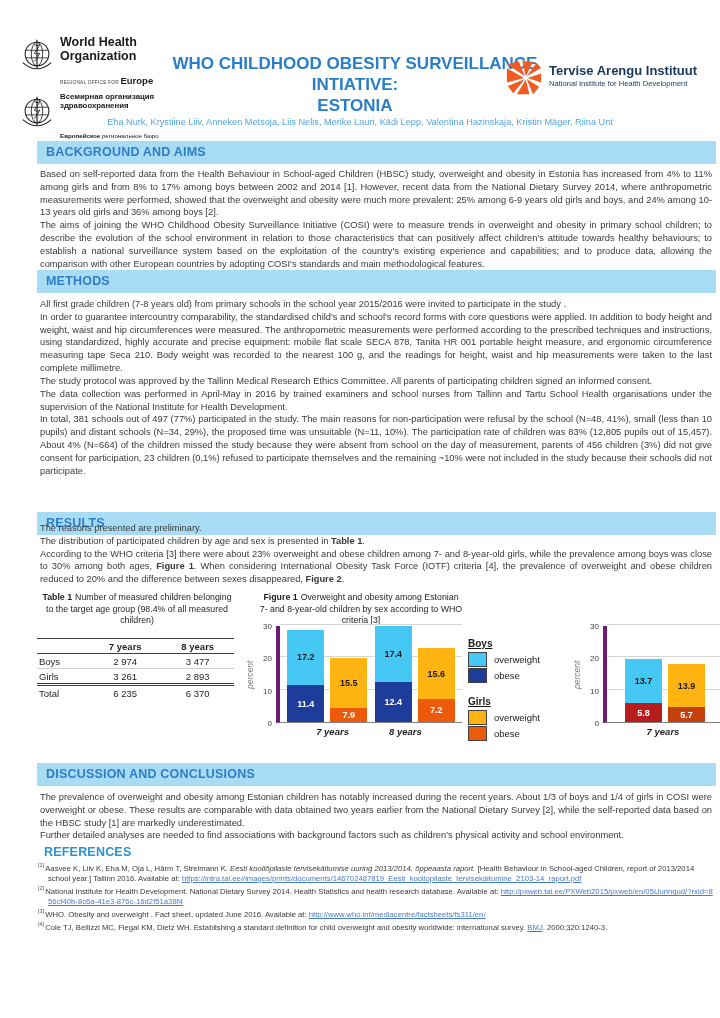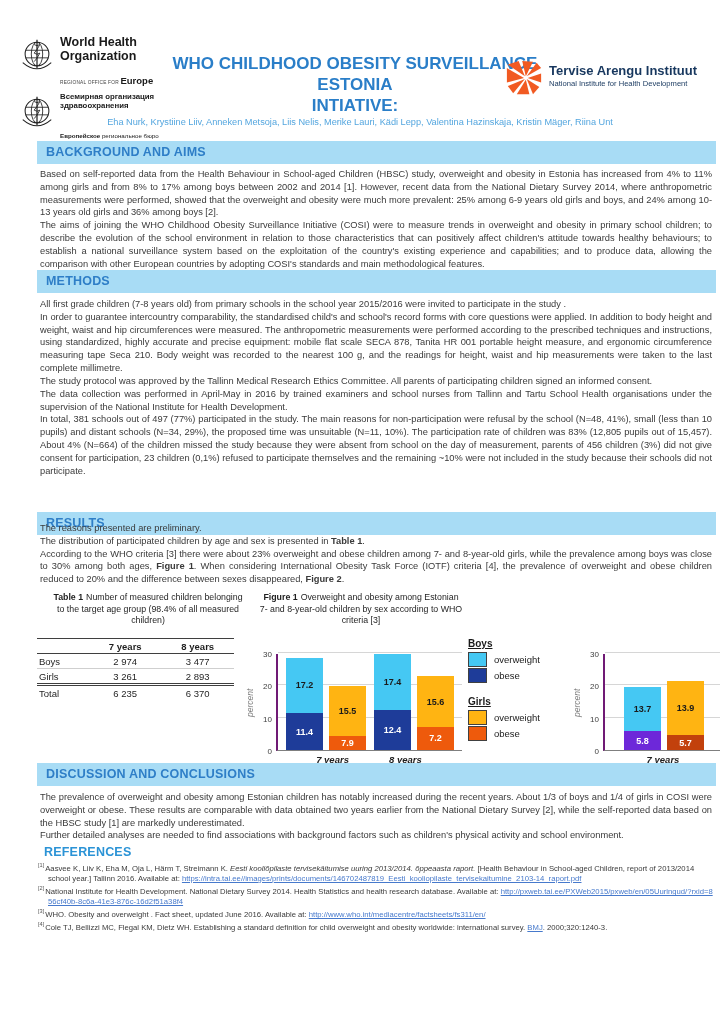--- a/index.html
+++ b/index.html
@@ -30,42 +30,42 @@
 
   
   .band { position:absolute; left:37px; width:679px; height:23px; background:#a8dcf5; color:#2e7ec7; font-weight:bold; font-size:12.5px; line-height:23px; padding-left:9px; letter-spacing:.2px; }
   .body-text { position:absolute; left:40px; width:672px; font-size:9.3px; line-height:1.38; color:#3a3a3a; text-align:justify; }
   .body-text p { margin:0; }
 
   
   .figures-row { position:absolute; left:37px; top:592px; width:679px; height:172px; }
   .cap { position:absolute; top:0; font-size:8.8px; line-height:1.32; color:#1f1f1f; text-align:center; }
   .capb { font-weight:bold; margin-right:3px; }
-  .cap-table { left:13px; width:196px; }
+  .cap-table { left:2px; width:196px; }
   .cap-fig1  { left:222px; width:204px; }
   .cap-fig2  { left:477px; width:202px; }
 
   .table-wrap { position:absolute; left:0; top:46px; width:197px; }
   table.t1 { border-collapse:collapse; width:100%; font-size:9.5px; color:#1f1f1f; }
   table.t1 th, table.t1 td { padding:1.5px 2px; height:15px; }
   table.t1 thead tr { border-top:1.2px solid #3f3f3f; border-bottom:1.2px solid #3f3f3f; }
   table.t1 th { font-weight:bold; text-align:center; }
   table.t1 td { text-align:center; }
   table.t1 td.rowlab { text-align:left; width:52px; }
   table.t1 tr.r-boys { border-bottom:1px solid #cfcfcf; }
   table.t1 tr.r-girls { border-bottom:3px double #3f3f3f; }
 
   .figwrap { position:absolute; top:34px; }
   #figure1 { left:207px; }
   #figure2 { left:534px; }
   .chart-body { display:flex; align-items:flex-end; }
   .ylabel { writing-mode:vertical-rl; transform:rotate(180deg); font-size:8.5px; font-style:italic; color:#7f7f7f; height:97px; display:flex; align-items:center; justify-content:center; width:12px; }
   .yaxis { position:relative; width:20px; height:97px; }
   .ytick { position:absolute; right:4px; width:16px; text-align:right; font-size:8px; color:#404040; }
-  .plot { position:relative; border-left:2px solid #701a75; border-bottom:1px solid #7f7f7f;margin-top:28px; }
+  .plot { position:relative; border-left:4px solid #701a75; border-bottom:1px solid #7f7f7f; }
   .plot1 { width:186px; height:97px; }
   .plot2 { width:120px; height:97px; }
   .gridline { position:absolute; left:0; right:0; height:1px; background:#d6d6d6; }
   .groups { position:absolute; left:0; right:0; top:0; bottom:0; display:flex; align-items:flex-end; justify-content:space-evenly; }
   .group { display:flex; align-items:flex-end; gap:6px; }
   .bar { width:37px; display:flex; flex-direction:column; }
   .seg { display:flex; align-items:center; justify-content:center; font-size:9px; font-weight:bold; overflow:hidden; }
   .xlabels { display:flex; justify-content:space-evenly; margin-left:32px; margin-top:3px; }
   .xl1 { width:186px; } .xl2 { width:120px; }
   .xlab { font-size:9.5px; font-weight:bold; font-style:italic; color:#1f1f1f; }
@@ -125,22 +125,22 @@
         <span>здравоохранения</span>
       </div>
     </div>
     <div class="who-office-ru">
       <span class="b">Европейское</span><span> региональное бюро</span>
     </div>
   </div>
 
   <div class="title-block">
     <div>WHO CHILDHOOD OBESITY SURVEILLANCE</div>
+    <div>INTIATIVE:</div>
     <div>ESTONIA</div>
-    <div>INTIATIVE:</div>
   </div>
   <div class="authors">Eha Nurk, Krystiine Liiv, Anneken Metsoja, Liis Nelis, Merike Lauri, Kädi Lepp, Valentina Hazinskaja, Kristin Mäger, Riina Unt</div>
 
   <div class="tai-block">
     <svg width="36" height="36" viewBox="0 0 40 40">
       <g fill="#f15a22">
         <polygon points="21,18 2,5 14,1"></polygon>
         <polygon points="22,18 18,1 30,2"></polygon>
         <polygon points="23,18 34,3 39,9"></polygon>
         <polygon points="24,20 39,15 39,25"></polygon>
@@ -293,24 +293,24 @@
             <div class="ytick" style="bottom: 92px;">30</div>
           </div>
         <div class="plot plot2">
             <div class="gridline" style="bottom: 32.3333px;"></div>
             <div class="gridline" style="bottom: 64.6667px;"></div>
             <div class="gridline" style="bottom: 97px;"></div>
             <div class="groups">
               <div class="group">
                 <div class="bar">
                   <div class="seg" style="height: 44.2967px; background: rgb(69, 200, 243); color: rgb(26, 26, 26);">13.7</div>
-                  <div class="seg" style="height: 18.7533px; background: #6d28d9; color: rgb(255, 255, 255);">5.8</div>
-                </div>
-                <div class="bar">
-                  <div class="seg" style="height: 54px; background: rgb(255, 180, 18); color: rgb(26, 26, 26);">13.9</div>
+                  <div class="seg" style="height: 18.7533px; background: #b91c1c; color: rgb(255, 255, 255);">5.8</div>
+                </div>
+                <div class="bar">
+                  <div class="seg" style="height: 43px; background: rgb(255, 180, 18); color: rgb(26, 26, 26);">13.9</div>
                   <div class="seg" style="height: 15px; background: #c2410c; color: rgb(255, 255, 255);">5.7</div>
                 </div>
               </div>
             </div>
           </div>
       </div>
       <div class="xlabels xl2">
           <div class="xlab">7 years</div>
         </div>
     </div>

